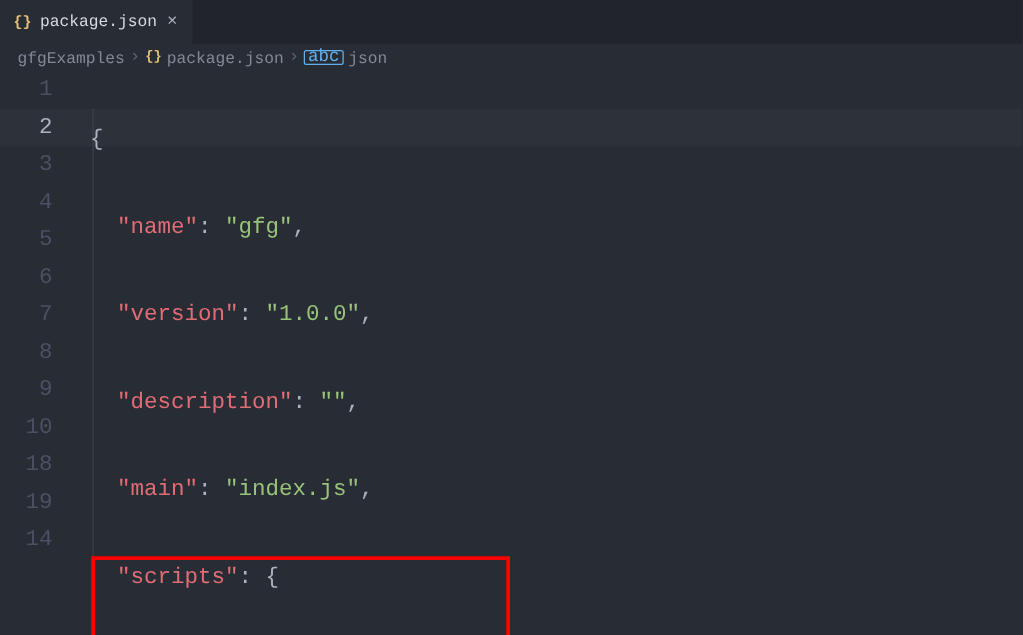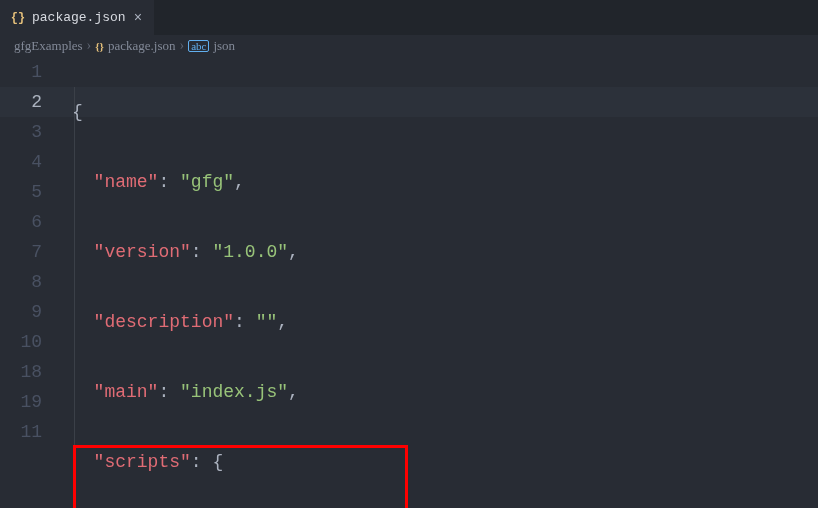--- a/index.html
+++ b/index.html
@@ -45,39 +45,38 @@
     cursor: pointer;
   }
   .breadcrumbs {
     height: 22px;
     display: flex;
     align-items: center;
     padding-left: 14px;
     font-size: 13px;
     color: #828997;
     gap: 4px;
-    font-family: Liberation Serif, serif;
   }
   .crumb {
     display: flex;
     align-items: center;
     gap: 4px;
   }
   .crumb-sep {
     color: #5c6370;
     font-size: 14px;
   }
   .crumb-icon-braces {
     color: #e5c07b;
     font-weight: bold;
     font-size: 11px;
   }
   .crumb-icon-abc {
     color: #61afef;
-    font-size: 11px;
+    font-size: 14px;
     border: 1px solid #61afef;
     border-radius: 2px;
     padding: 0 2px;
     line-height: 10px;
   }
   .editor {
     position: relative;
     width: 100%;
     height: calc(100% - 57px);
   }
@@ -175,21 +174,21 @@
     <div class="line">3</div>
     <div class="line">4</div>
     <div class="line">5</div>
     <div class="line">6</div>
     <div class="line">7</div>
     <div class="line">8</div>
     <div class="line">9</div>
     <div class="line">10</div>
     <div class="line">18</div>
     <div class="line">19</div>
-    <div class="line">11</div>
+    <div class="line">14</div>
   </div>
 
   <div class="code">
     <div class="line"><span class="tok-punc">{</span></div>
     <div class="line"><span>  </span><span class="tok-key">"name"</span><span class="tok-punc">:</span> <span class="tok-str">"gfg"</span><span class="tok-punc">,</span></div>
     <div class="line"><span>  </span><span class="tok-key">"version"</span><span class="tok-punc">:</span> <span class="tok-str">"1.0.0"</span><span class="tok-punc">,</span></div>
     <div class="line"><span>  </span><span class="tok-key">"description"</span><span class="tok-punc">:</span> <span class="tok-str">""</span><span class="tok-punc">,</span></div>
     <div class="line"><span>  </span><span class="tok-key">"main"</span><span class="tok-punc">:</span> <span class="tok-str">"index.js"</span><span class="tok-punc">,</span></div>
     <div class="line"><span>  </span><span class="tok-key">"scripts"</span><span class="tok-punc">:</span> <span class="tok-punc">{</span></div>
     

